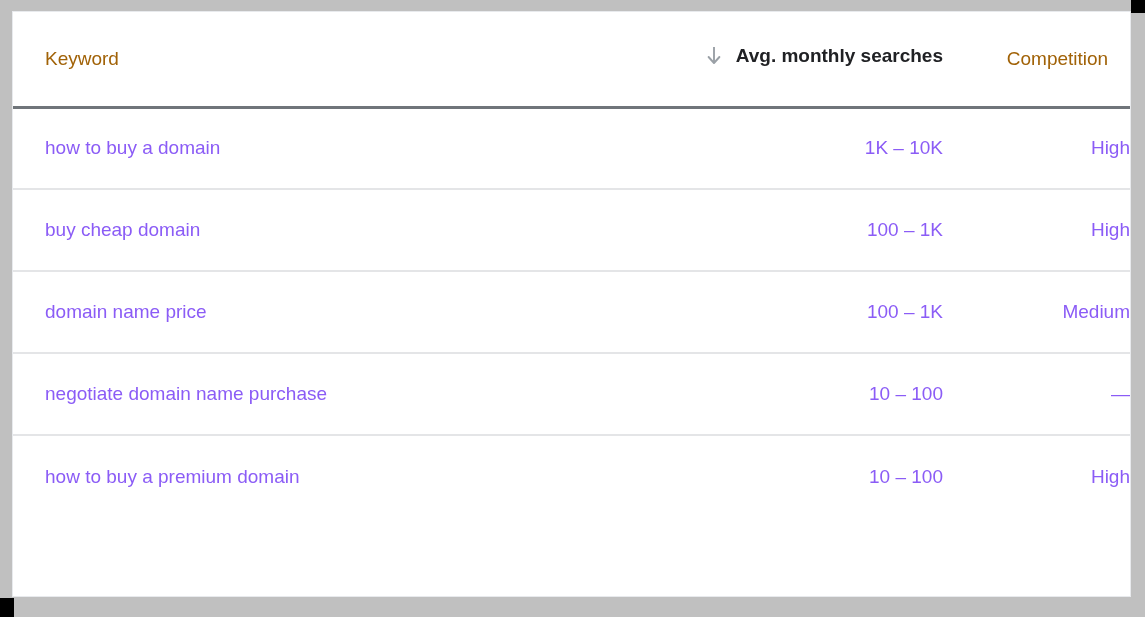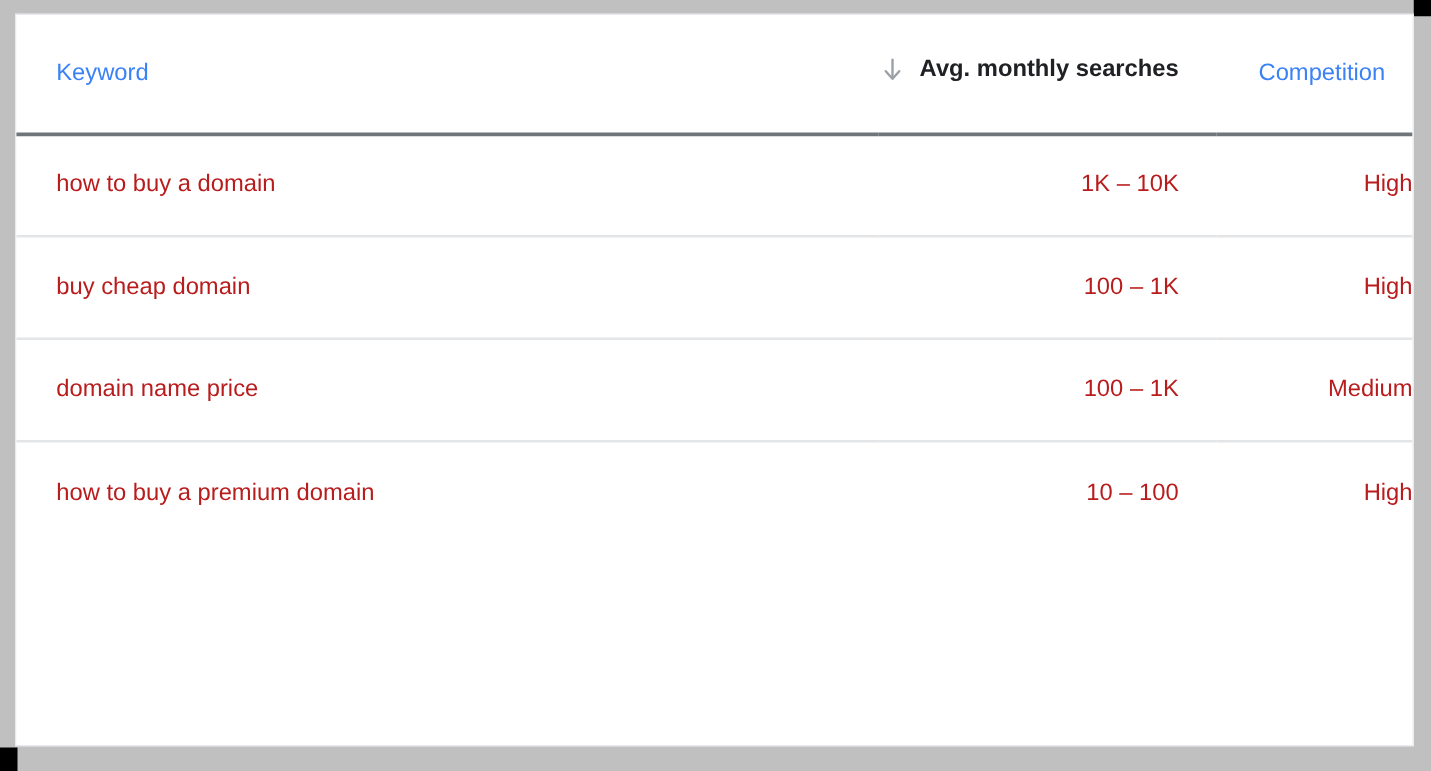--- a/index.html
+++ b/index.html
@@ -52,21 +52,21 @@
     table-layout: fixed;
   }
 
   
   thead tr {
     height: 95px;
   }
   thead th {
     font-weight: 400;
     font-size: 19px;
-    color: #3b82f6;
+    color: #a16207;
     vertical-align: middle;
     padding: 0;
     border-bottom: 3px solid #70757a;
     white-space: nowrap;
   }
   th.col-keyword {
     text-align: left;
     padding-left: 32px;
   }
   th.col-searches {
@@ -99,21 +99,21 @@
 
   
   tbody tr {
     height: 82px;
   }
   tbody tr + tr td {
     border-top: 2px solid #e4e5e7;
   }
   tbody td {
     font-size: 19px;
-    color: #b91c1c;
+    color: #8b5cf6;
     vertical-align: middle;
     padding: 0;
     white-space: nowrap;
     overflow: hidden;
     text-overflow: ellipsis;
   }
   td.cell-keyword {
     text-align: left;
     padding-left: 32px;
   }
@@ -165,19 +165,24 @@
         <td class="cell-keyword">buy cheap domain</td>
         <td class="cell-searches">100 – 1K</td>
         <td class="cell-competition">High</td>
       </tr>
       <tr>
         <td class="cell-keyword">domain name price</td>
         <td class="cell-searches">100 – 1K</td>
         <td class="cell-competition">Medium</td>
       </tr>
       <tr>
+        <td class="cell-keyword">negotiate domain name purchase</td>
+        <td class="cell-searches">10 – 100</td>
+        <td class="cell-competition">—</td>
+      </tr>
+      <tr>
         <td class="cell-keyword">how to buy a premium domain</td>
         <td class="cell-searches">10 – 100</td>
         <td class="cell-competition">High</td>
       </tr>
     </tbody>
   </table>
 </div>
 
 </body></html>

